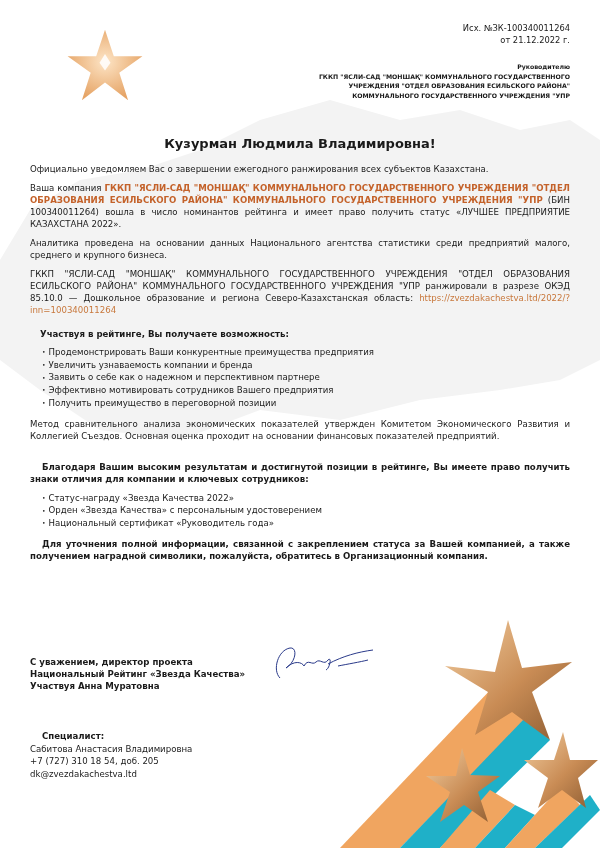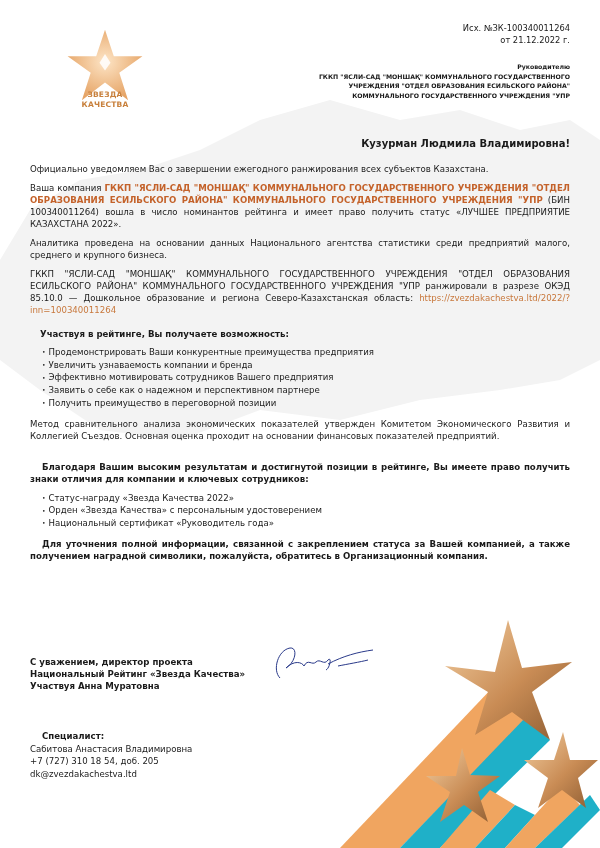--- a/index.html
+++ b/index.html
@@ -5,21 +5,21 @@
   html, body { margin:0; padding:0; }
   body { width:600px; height:848px; background:#fff; position:relative; overflow:hidden;
          font-family:"DejaVu Sans", sans-serif; color:#1a1a1a; }
   .map-bg { position:absolute; left:0; top:60px; width:600px; height:420px; z-index:0; }
   .logo { position:absolute; left:45px; top:10px; width:120px; height:120px; z-index:1; text-align:center; }
   .logo svg { display:block; margin:0 auto; }
   .logo-text { font-size:7.5px; font-weight:bold; color:#c8803c; line-height:10px; letter-spacing:0.2px; margin-top:-30px; }
   .ref { position:absolute; right:30px; top:22px; text-align:right; font-size:8.3px; line-height:12px; z-index:1; }
   .addressee { position:absolute; right:30px; top:62px; text-align:right; font-size:6.2px; font-weight:bold; line-height:9.5px; z-index:1; }
   .content { position:absolute; left:30px; top:130px; width:540px; z-index:1; font-size:8.6px; line-height:12px; }
-  .greet { text-align:right; font-weight:bold; font-size:10px; margin:8px 0 13px 0; }
+  .greet { text-align:center; font-weight:bold; font-size:13px; margin:8px 0 13px 0; }
   p { margin:0 0 7px 0; }
   .justify { text-align:justify; }
   .orange { color:#c4622a; font-weight:bold; }
   .link { color:#c8783c; }
   .heading { font-weight:bold; margin:12px 0 6px 10px; }
   ul { list-style:none; margin:0 0 8px 12px; padding:0; }
   li { line-height:12.4px; }
   li::before { content:"•"; font-size:6px; margin-right:3px; vertical-align:middle; }
   .bold-para { font-weight:bold; text-indent:12px; text-align:justify; }
   .sign { position:absolute; left:30px; top:656px; font-size:8.6px; font-weight:bold; line-height:12px; z-index:2; }
@@ -38,24 +38,20 @@
   <svg width="110" height="110" viewBox="0 0 100 100">
     <defs>
       <radialGradient id="lg" cx="50%" cy="45%" r="55%">
         <stop offset="0%" stop-color="#fde2c0"></stop>
         <stop offset="100%" stop-color="#e39a55"></stop>
       </radialGradient>
     </defs>
     <polygon points="50,18 58,42 84,42 63,57 71,82 50,66 29,82 37,57 16,42 42,42" fill="url(#lg)" opacity="0.9"></polygon>
     <polygon points="50,40 55,48 50,55 45,48" fill="#fff" opacity="0.85"></polygon>
   </svg>
-  <div class="logo-text">
-    <div>ЗВЕЗДА</div>
-    <div>КАЧЕСТВА</div>
-  </div>
 </div>
 
 <div class="ref">
   <div>Исх. №ЗК-100340011264</div>
   <div>от 21.12.2022 г.</div>
 </div>
 
 <div class="addressee">
   <div>Руководителю</div>
   <div>ГККП "ЯСЛИ-САД "МОНШАҚ" КОММУНАЛЬНОГО ГОСУДАРСТВЕННОГО</div>
@@ -67,22 +63,22 @@
   <div class="greet">Кузурман Людмила Владимировна!</div>
   <p>Официально уведомляем  Вас о завершении ежегодного ранжирования всех субъектов Казахстана.</p>
   <p class="justify"><span>Ваша компания </span><span class="orange">ГККП "ЯСЛИ-САД "МОНШАҚ" КОММУНАЛЬНОГО ГОСУДАРСТВЕННОГО УЧРЕЖДЕНИЯ "ОТДЕЛ ОБРАЗОВАНИЯ ЕСИЛЬСКОГО РАЙОНА" КОММУНАЛЬНОГО ГОСУДАРСТВЕННОГО УЧРЕЖДЕНИЯ "УПР</span><span> (БИН 100340011264) вошла в число номинантов рейтинга и имеет право получить статус «ЛУЧШЕЕ ПРЕДПРИЯТИЕ КАЗАХСТАНА 2022».</span></p>
   <p class="justify">Аналитика проведена на основании данных Национального агентства статистики среди предприятий малого, среднего и крупного бизнеса.</p>
   <p class="justify"><span>ГККП "ЯСЛИ-САД "МОНШАҚ" КОММУНАЛЬНОГО ГОСУДАРСТВЕННОГО УЧРЕЖДЕНИЯ "ОТДЕЛ ОБРАЗОВАНИЯ ЕСИЛЬСКОГО РАЙОНА" КОММУНАЛЬНОГО ГОСУДАРСТВЕННОГО УЧРЕЖДЕНИЯ "УПР ранжировали в разрезе ОКЭД 85.10.0 — Дошкольное образование и региона Северо-Казахстанская область: </span><a class="link">https://zvezdakachestva.ltd/2022/?inn=100340011264</a></p>
 
   <div class="heading">Участвуя в рейтинге, Вы получаете возможность:</div>
   <ul>
     <li>Продемонстрировать Ваши конкурентные преимущества предприятия</li>
     <li>Увеличить узнаваемость компании и бренда</li>
+    <li>Заявить о себе как о надежном и перспективном партнере</li>
     <li>Эффективно мотивировать сотрудников Вашего предприятия</li>
-    <li>Заявить о себе как о надежном и перспективном партнере</li>
     <li>Получить преимущество в переговорной позиции</li>
   </ul>
   <p class="justify">Метод сравнительного анализа экономических показателей утвержден Комитетом Экономического Развития и Коллегией Съездов. Основная оценка проходит на основании финансовых показателей предприятий.</p>
 
   <p class="bold-para" style="margin-top:19px;">Благодаря Вашим высоким результатам и достигнутой позиции в рейтинге, Вы имеете право получить знаки отличия для компании и ключевых сотрудников:</p>
   <ul>
     <li>Статус-награду «Звезда Качества 2022»</li>
     <li>Орден «Звезда Качества» с персональным удостоверением</li>
     <li>Национальный сертификат «Руководитель года»</li>
   </ul>

